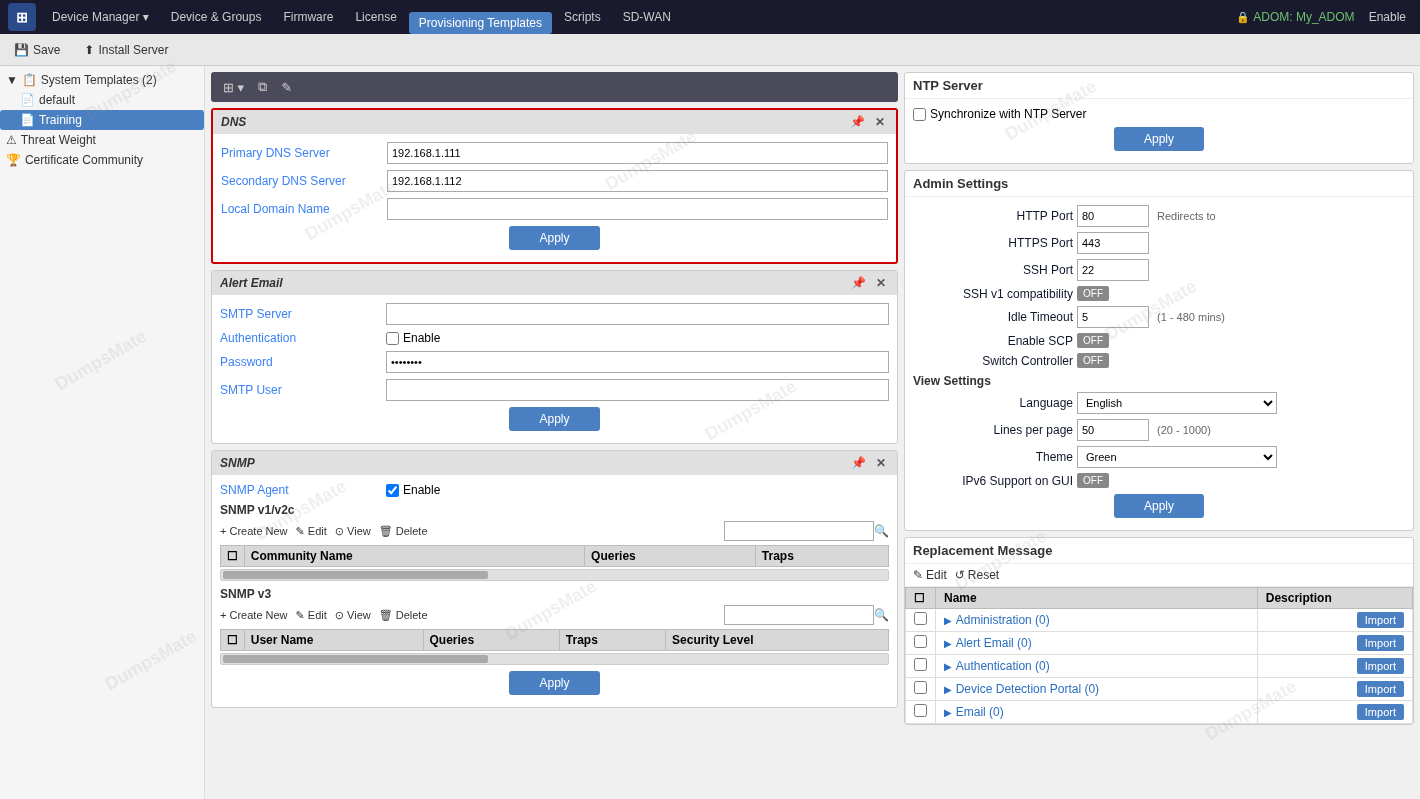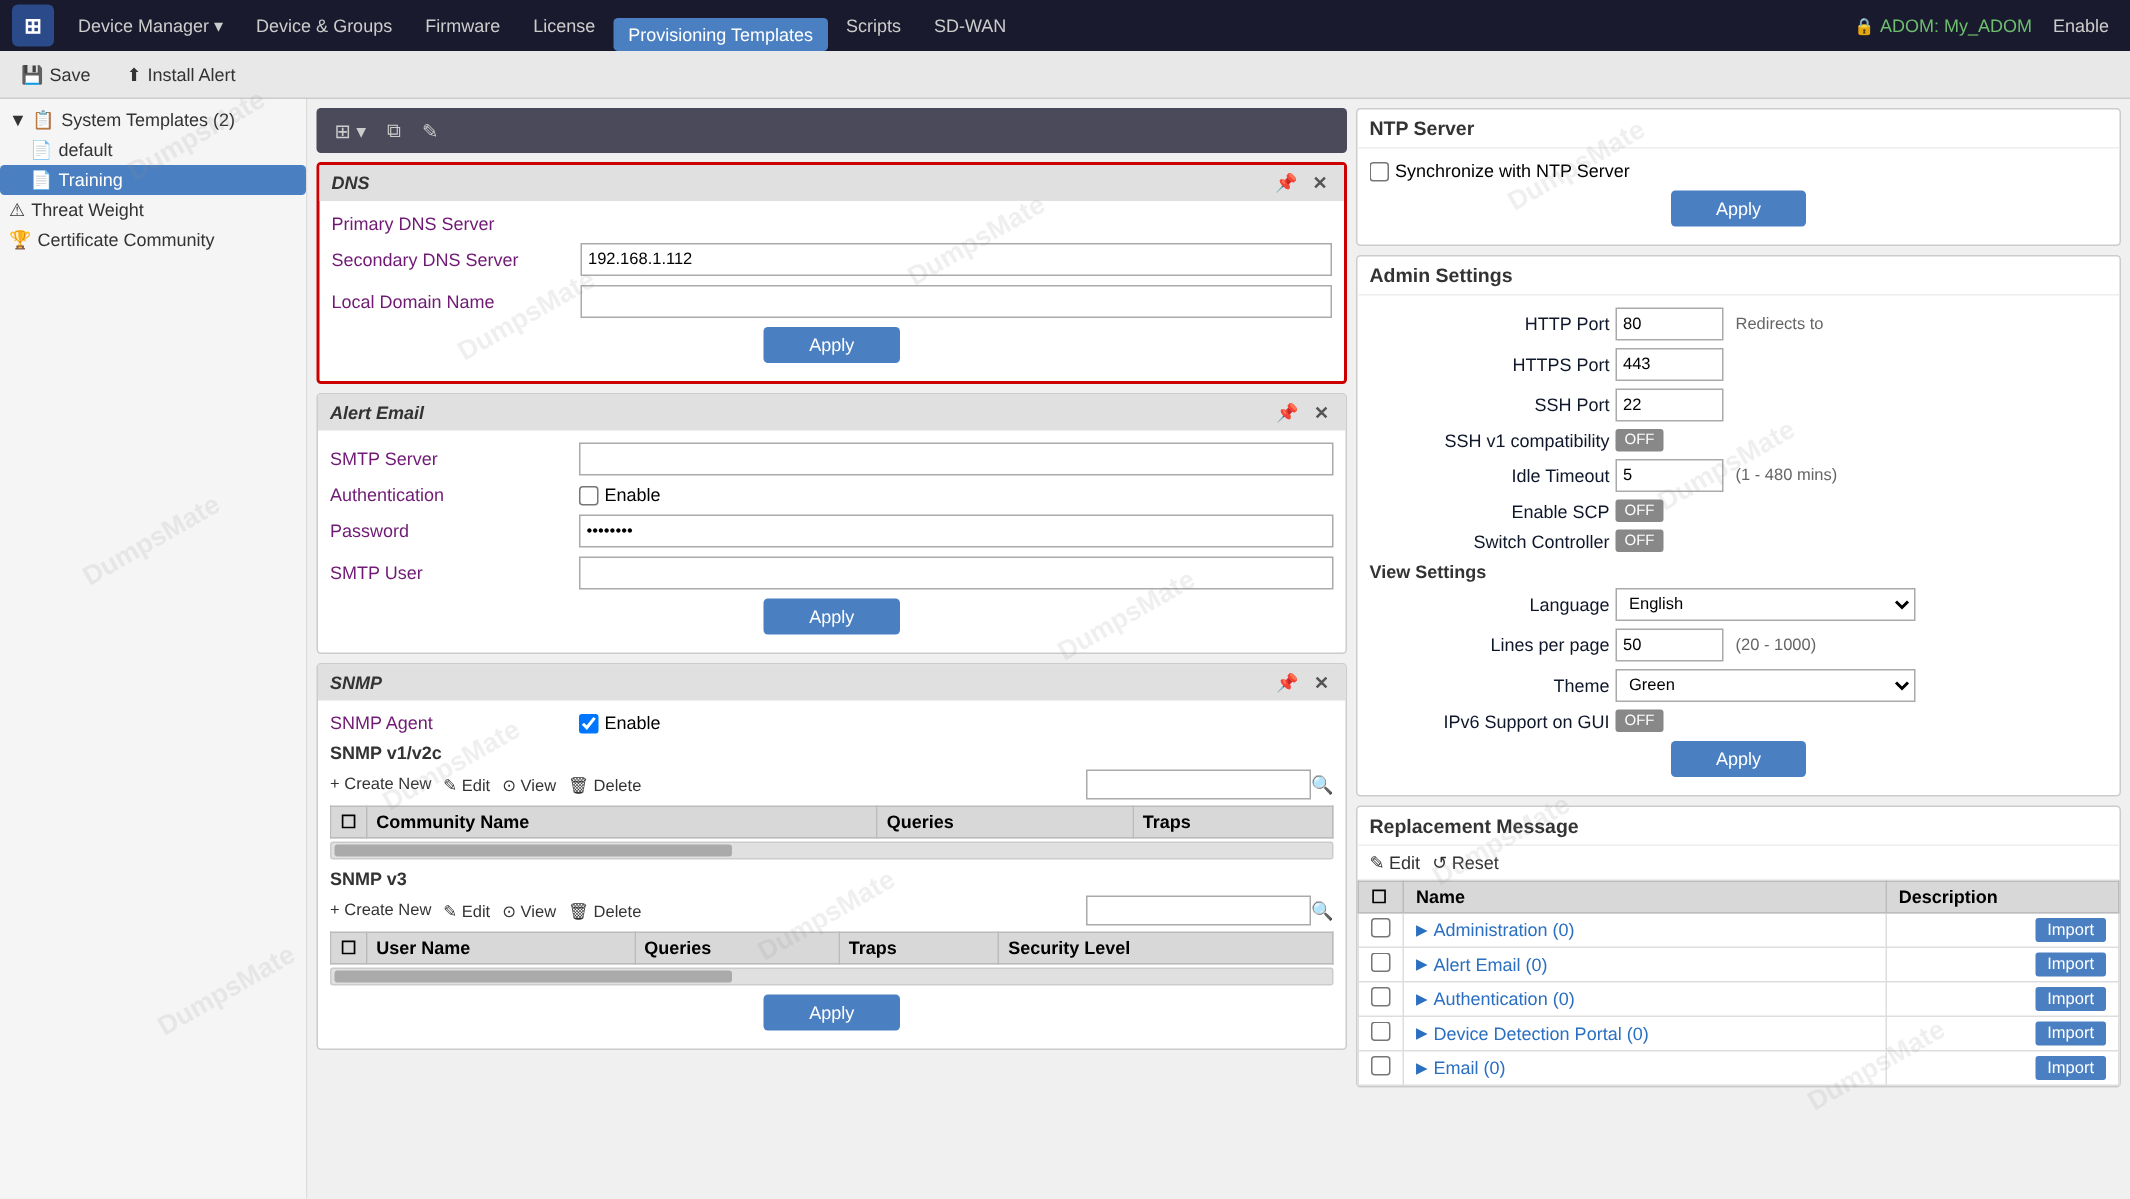--- a/index.html
+++ b/index.html
@@ -165,21 +165,21 @@
 
     
     .form-row {
       display: flex;
       align-items: center;
       margin-bottom: 6px;
       gap: 6px;
     }
     .form-label {
       width: 160px;
-      color: #701a75;
+      color: #3b82f6;
       flex-shrink: 0;
     }
     .form-input {
       flex: 1;
       height: 22px;
       border: 1px solid #aaa;
       padding: 2px 4px;
       font-size: 11px;
       background: white;
     }
@@ -406,21 +406,21 @@
   </div>
 </div>
 
 <div class="toolbar">
   <div class="toolbar-btn">
     <span>💾</span>
     <span>Save</span>
   </div>
   <div class="toolbar-btn">
     <span>⬆</span>
-    <span>Install Alert</span>
+    <span>Install Server</span>
   </div>
 </div>
 
 <div class="main-layout">
 
   <div class="sidebar">
     <div class="sidebar-item">
       <span>▼</span>
       <span>📋</span>
       <span>System Templates (2)</span>
@@ -457,20 +457,21 @@
         <div class="section-header">
           <span class="section-header-title">DNS</span>
           <div class="section-header-actions">
             <span>📌</span>
             <span>✕</span>
           </div>
         </div>
         <div class="section-body">
           <div class="form-row">
             <span class="form-label">Primary DNS Server</span>
+            <input class="form-input" type="text" value="192.168.1.111" style="">
           </div>
           <div class="form-row">
             <span class="form-label">Secondary DNS Server</span>
             <input class="form-input" type="text" value="192.168.1.112" style="">
           </div>
           <div class="form-row">
             <span class="form-label">Local Domain Name</span>
             <input class="form-input" type="text" style="">
           </div>
           <button class="apply-btn">Apply</button>

